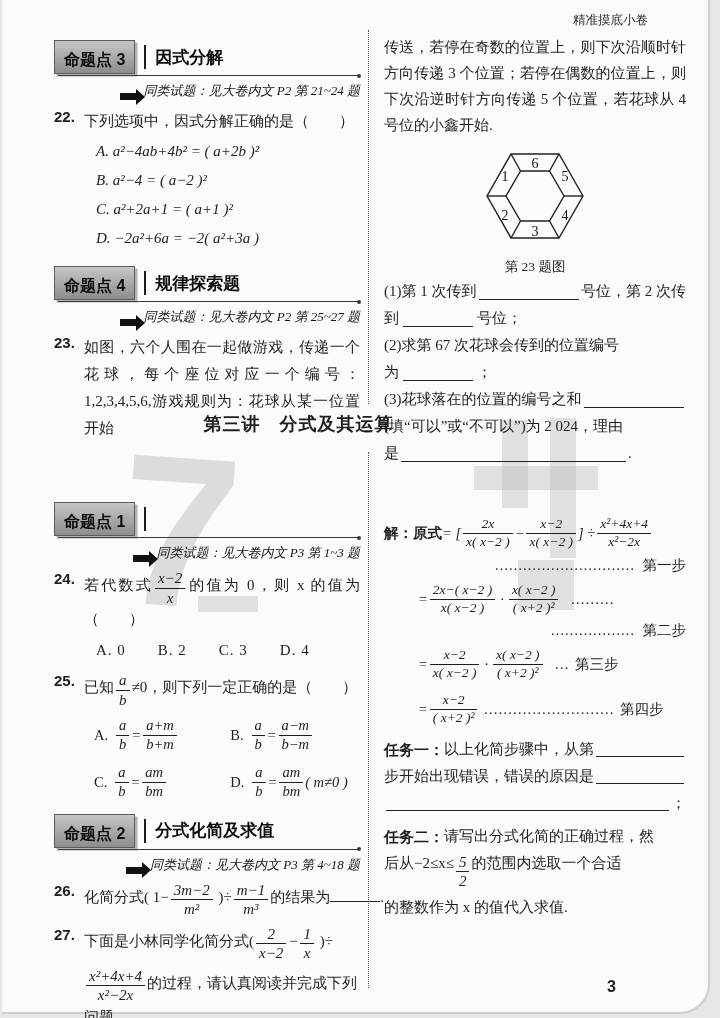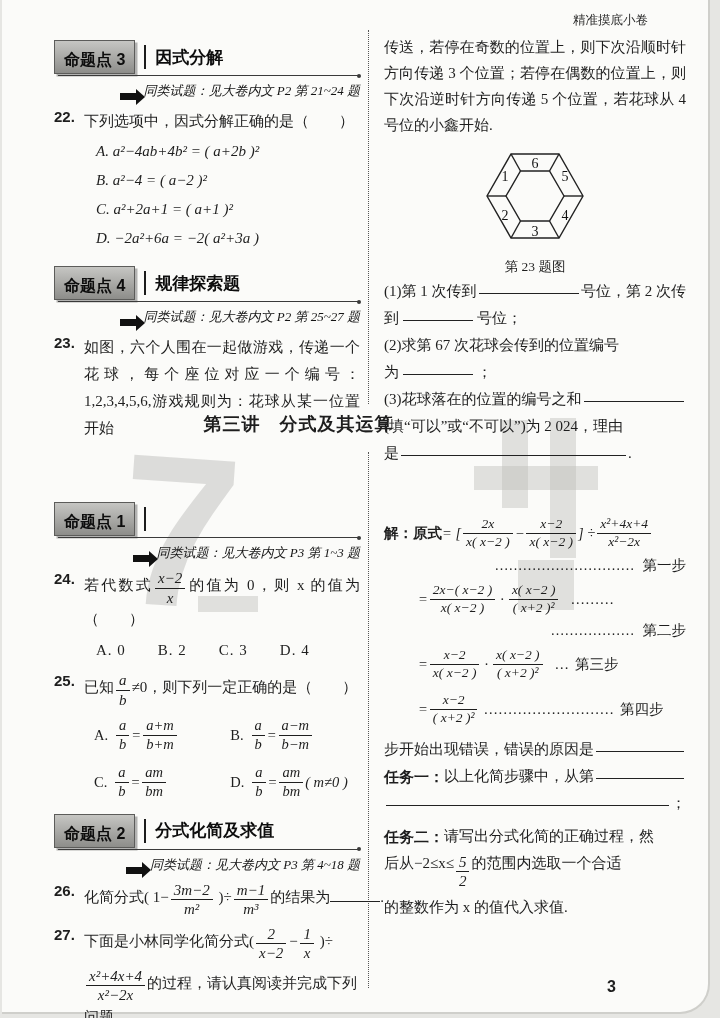--- a/index.html
+++ b/index.html
@@ -65,21 +65,21 @@
   .frac .nu{display:block;padding:0 3px 1px 3px;border-bottom:1px solid #1e1e1e;}
   .frac .de{display:block;padding:1px 3px 0 3px;}
   .mrow{display:flex;align-items:center;font-size:14.5px;line-height:1;margin:6px 0;white-space:nowrap;}
   .mrow .frac{vertical-align:middle;font-size:13.5px;}
   .optgrid{display:grid;grid-template-columns:1.05fr 1fr;row-gap:12px;margin:10px 0 0 10px;}
   .optitem{display:flex;align-items:center;font-size:14.5px;white-space:nowrap;}
   .optitem .lbl{margin-right:6px;}
   .opts-row{margin:4px 0 0 12px;font-size:15px;letter-spacing:1px;}
   
   .bl{display:inline-block;border-bottom:1px solid #222;height:1em;vertical-align:baseline;} .w70{width:70px;} .w50{width:50px;}
-  .flexline{display:flex;align-items:flex-start;font-size:15px;line-height:27px;}
+  .flexline{display:flex;align-items:center;font-size:15px;line-height:27px;}
   .blf{flex:1;border-bottom:1px solid #222;height:1.02em;margin:0 2px;}
   
   .para{font-size:15px;line-height:26px;text-align:justify;}
   .fig{width:100%;text-align:center;margin:6px 0 2px 0;}
   .figcap{font-size:13.5px;margin-top:2px;}
   .dotsline{display:flex;justify-content:flex-end;align-items:baseline;gap:8px;font-size:14px;margin:4px 0 8px 0;}
   .stepname{font-size:14.5px;white-space:nowrap;}
   .solhead{font-weight:bold;font-style:normal;font-family:Liberation Serif, serif;text-align:center;}
   .taskhead{font-weight:bold;font-family:"Liberation Sans","DejaVu Sans",sans-serif;white-space:nowrap;}
   .t2row{display:flex;align-items:flex-start;font-size:15px;line-height:1.2;margin:4px 0;}
@@ -382,29 +382,29 @@
             <span class="nu">x−2</span>
             <span class="de">( x+2 )²</span>
           </span>
         <span style="margin:0 6px 0 4px;">………………………</span>
         <span class="stepname">第四步</span>
       </div>
     </div>
 
     <div style="margin-top:10px;">
       <div class="flexline">
-        <span>步开始出现错误，错误的原因是</span>
-          <span class="blf"></span>
-      </div>
-      <div class="flexline">
         <span class="taskhead">任务一：</span>
           <span>以上化简步骤中，从第</span>
           <span class="blf"></span>
       </div>
       <div class="flexline">
+        <span>步开始出现错误，错误的原因是</span>
+          <span class="blf"></span>
+      </div>
+      <div class="flexline">
         <span class="blf"></span>
           <span>；</span>
       </div>
     </div>
 
     <div style="margin-top:6px;">
       <div class="flexline">
         <span class="taskhead">任务二：</span>
           <span>请写出分式化简的正确过程，然</span>
       </div>

